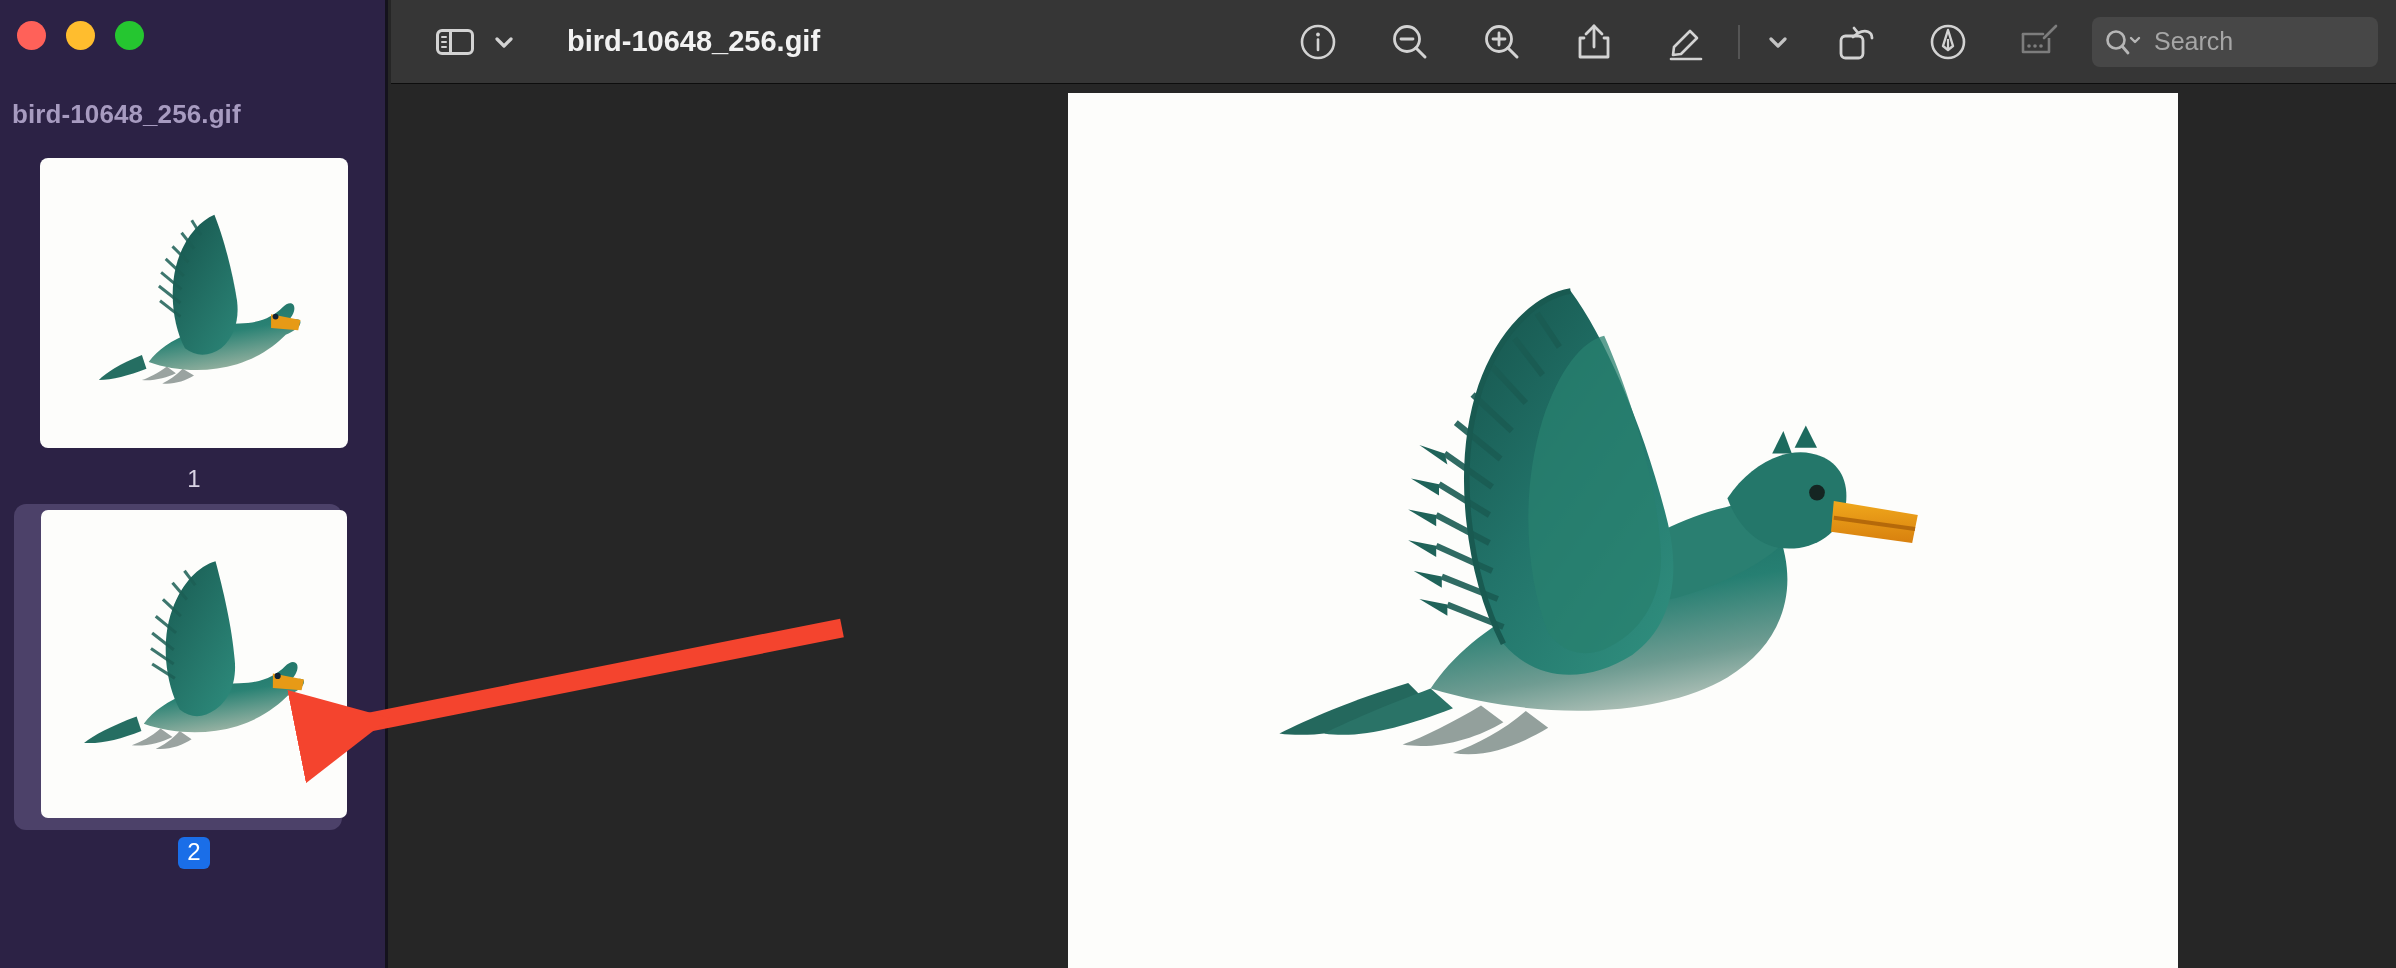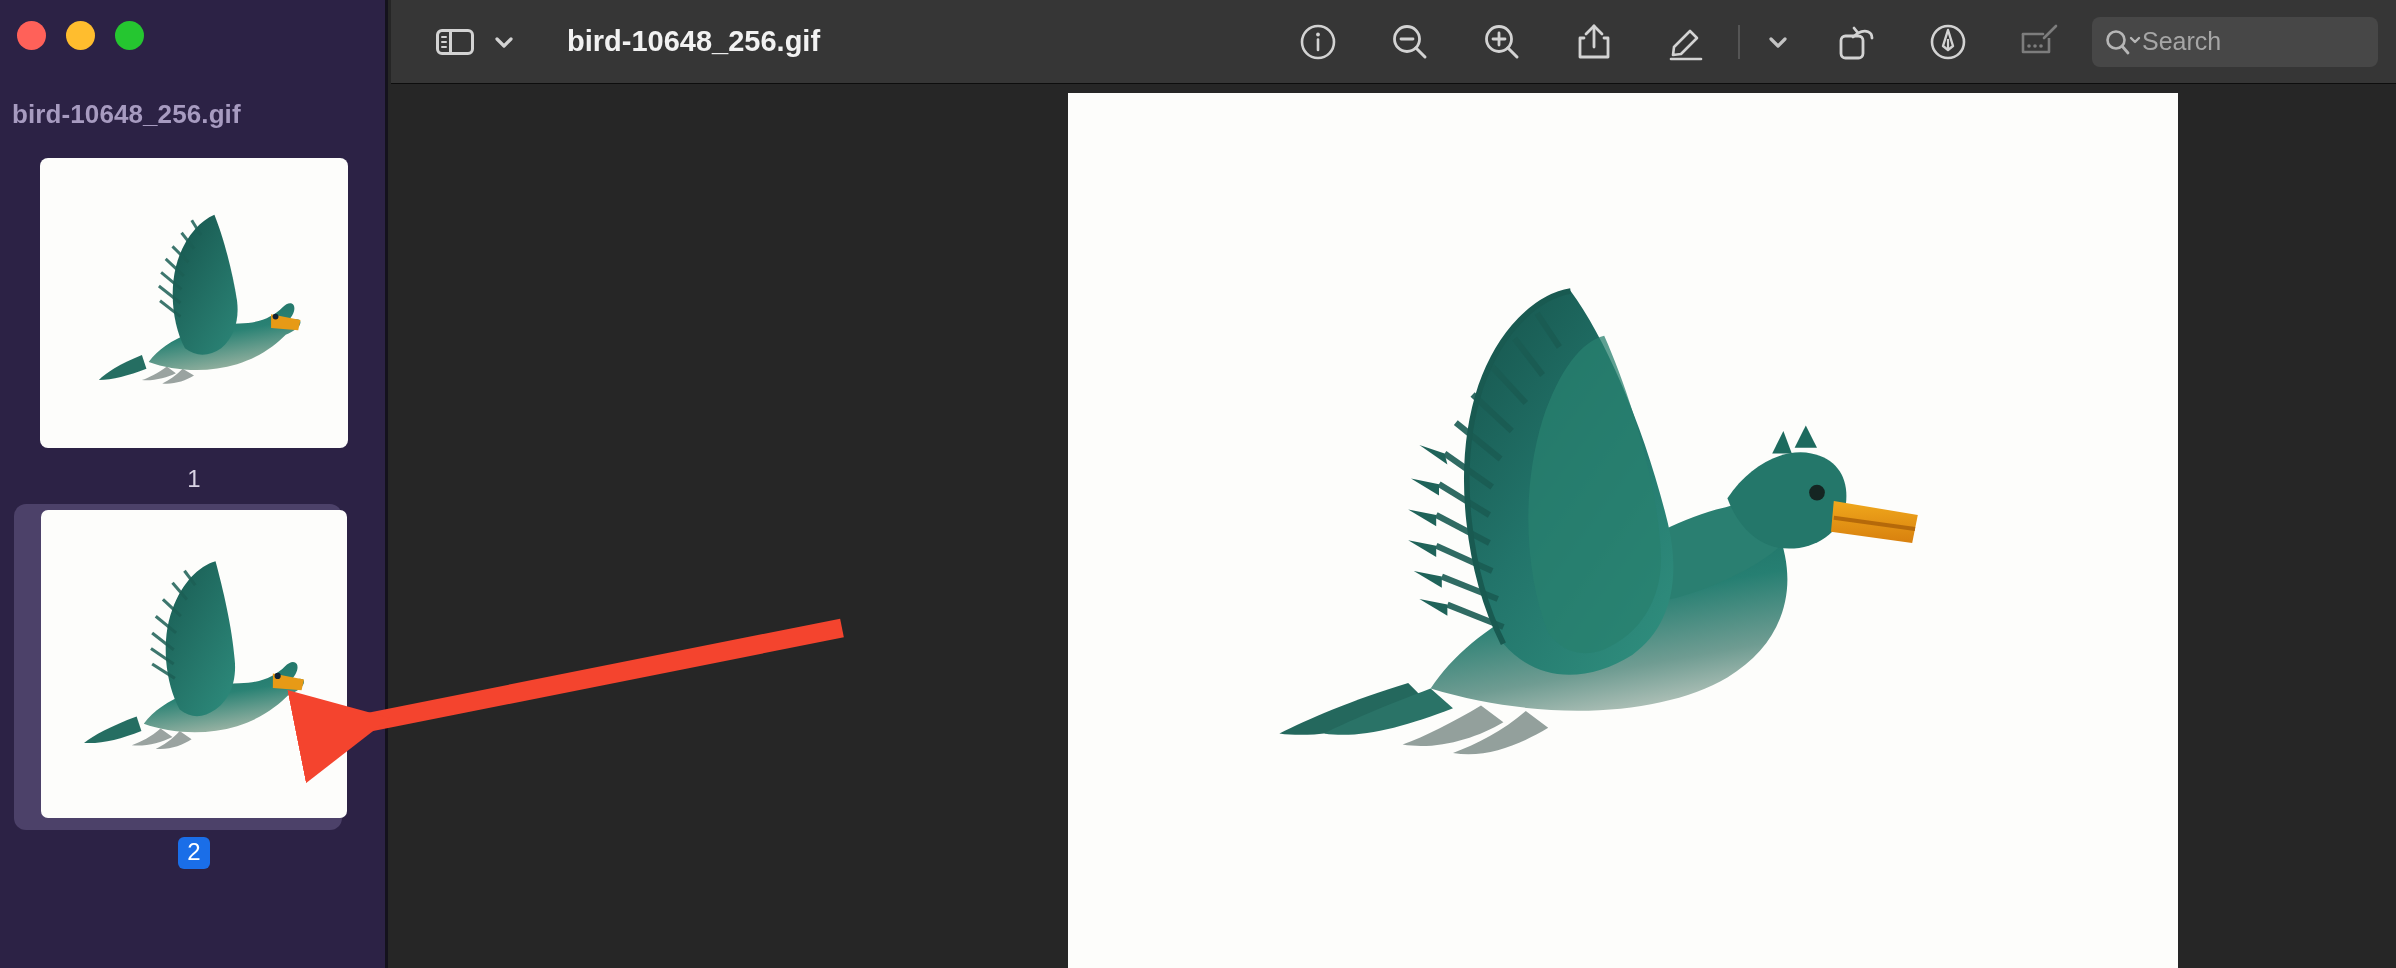--- a/index.html
+++ b/index.html
@@ -175,20 +175,21 @@
     border-radius: 8px;
     display: flex;
     align-items: center;
     padding: 0 12px;
     box-sizing: border-box;
     margin-left: 6px;
   }
   .search-box .ph {
     font-size: 25px;
     color: #a6a6a6;
+    margin-left: 12px;
   }
 
   
   .content {
     position: absolute;
     left: 391px; top: 85px;
     width: 2005px;
     height: 883px;
     background: #262626;
     overflow: hidden;

